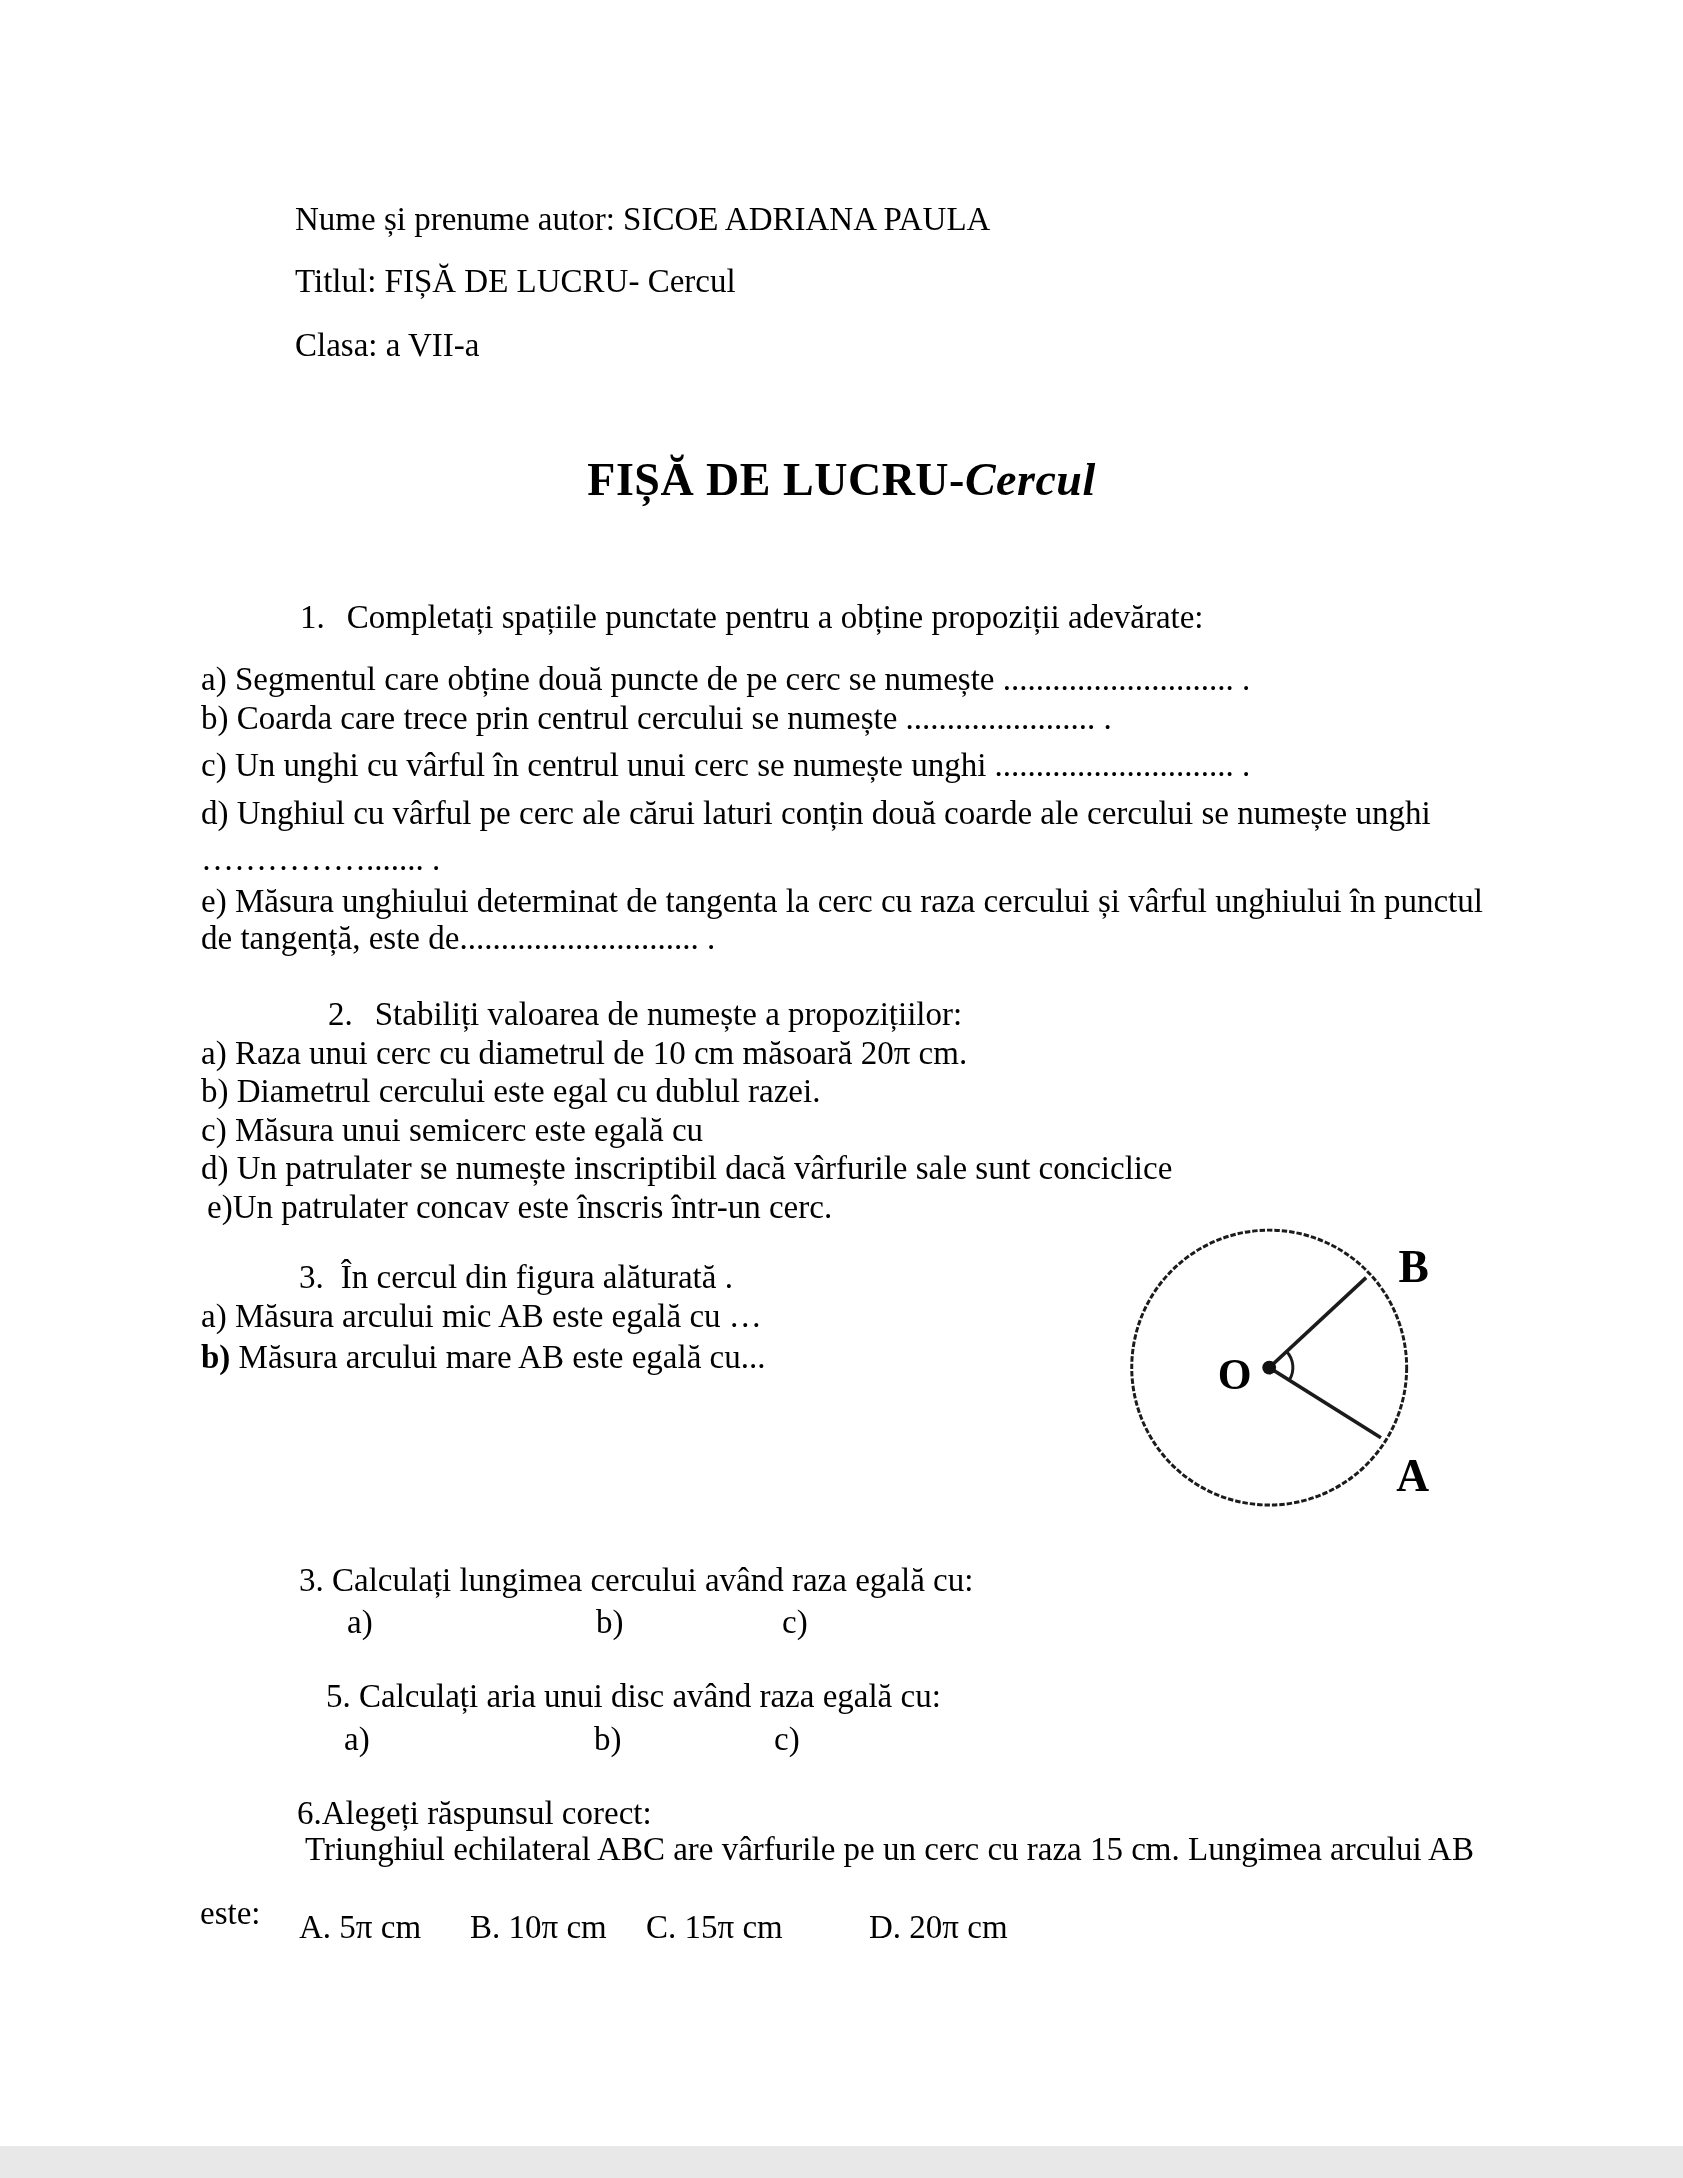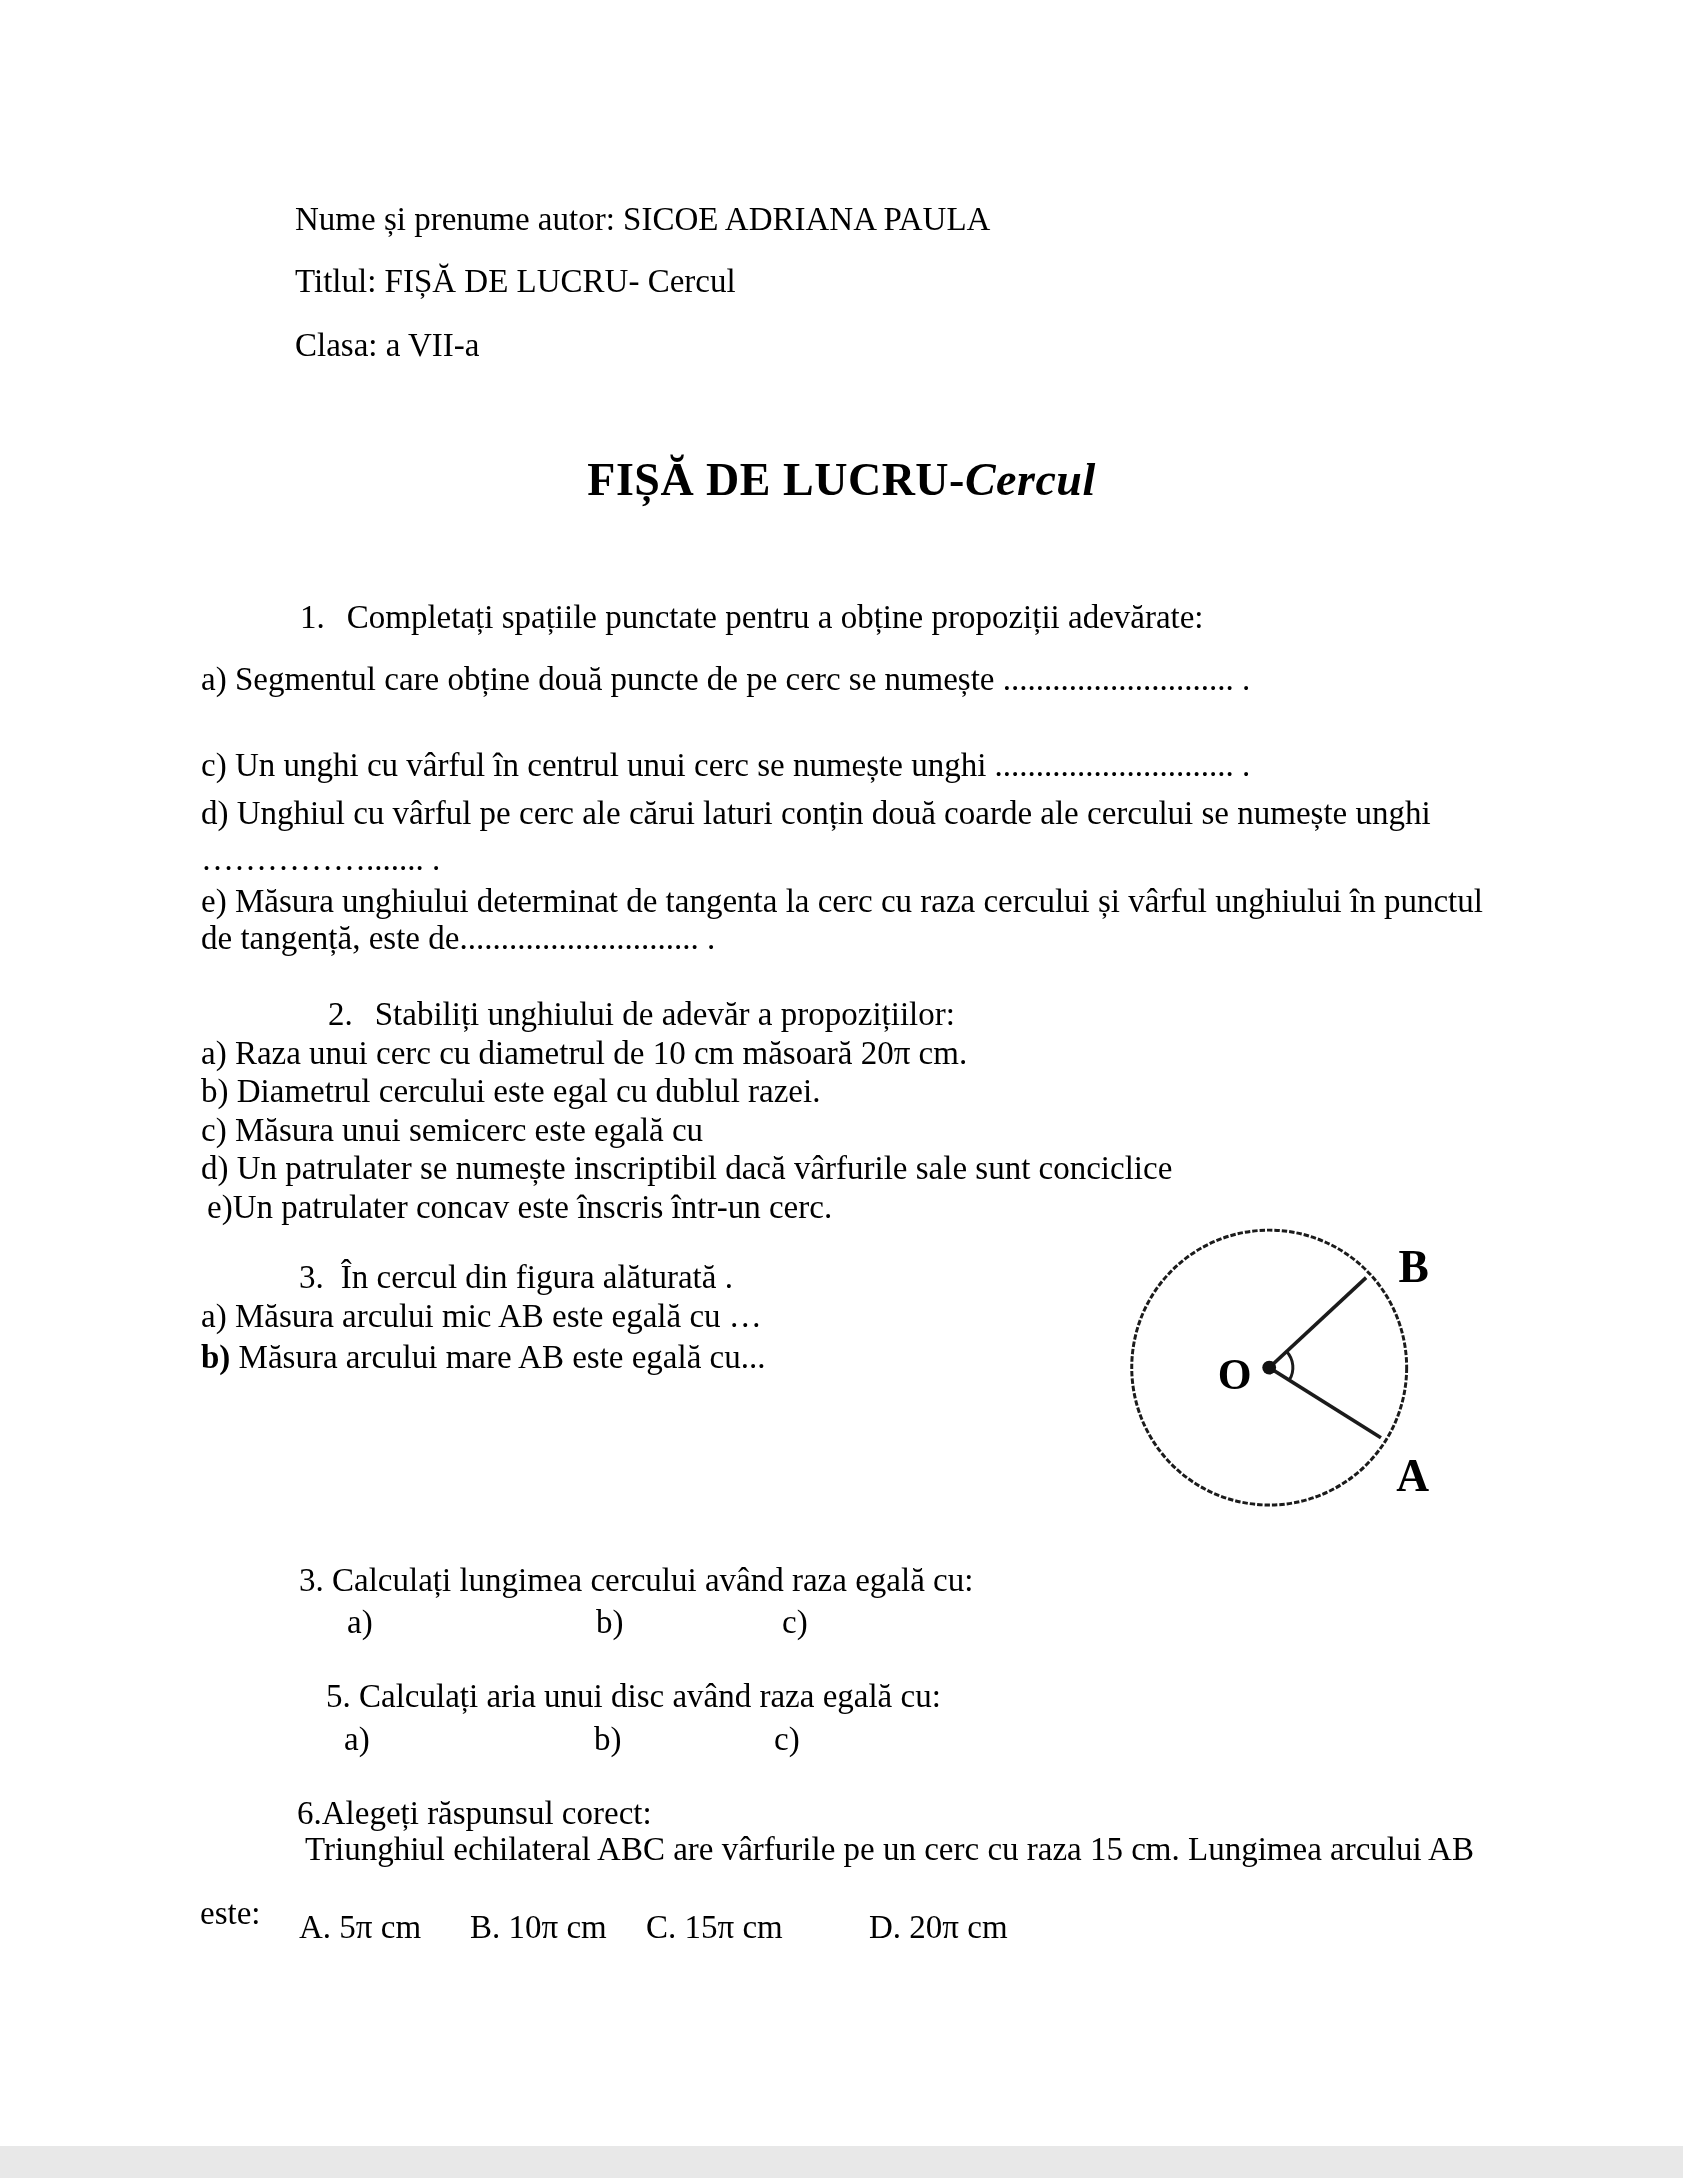--- a/index.html
+++ b/index.html
@@ -39,27 +39,28 @@
 <div id="page">
 
   <div class="line" style="left:295px;top:201px;">Nume și prenume autor: SICOE ADRIANA PAULA</div>
   <div class="line" style="left:295px;top:263px;">Titlul: FIȘĂ DE LUCRU- Cercul</div>
   <div class="line" style="left:295px;top:327px;">Clasa: a VII-a</div>
 
   <div class="title"><span>FIȘĂ DE LUCRU-</span><span class="it">Cercul</span></div>
 
   <div class="line" style="left:300px;top:599px;"><span class="num">1.</span><span class="gap"></span><span>Completați spațiile punctate pentru a obține propoziții adevărate:</span></div>
   <div class="line" style="left:201px;top:661px;">a) Segmentul care obține două puncte de pe cerc se numește ............................ .</div>
+  <div class="line" style="left:201px;top:700px;">b) Coarda care trece prin centrul cercului se numește ....................... .</div>
   <div class="line" style="left:201px;top:747px;">c) Un unghi cu vârful în centrul unui cerc se numește unghi ............................. .</div>
   <div class="line" style="left:201px;top:795px;">d) Unghiul cu vârful pe cerc ale cărui laturi conțin două coarde ale cercului se numește unghi</div>
   <div class="line" style="left:201px;top:841px;">……………....... .</div>
   <div class="line" style="left:201px;top:883px;">e) Măsura unghiului determinat de tangenta la cerc cu raza cercului și vârful unghiului în punctul</div>
   <div class="line" style="left:201px;top:920px;">de tangență, este de............................. .</div>
 
-  <div class="line" style="left:328px;top:996px;"><span class="num">2.</span><span class="gap"></span><span>Stabiliți unghiului de adevăr a propozițiilor:</span></div>
+  <div class="line" style="left:328px;top:996px;"><span class="num">2.</span><span class="gap"></span><span>Stabiliți valoarea de numește a propozițiilor:</span></div>
   <div class="line" style="left:201px;top:1035px;">a) Raza unui cerc cu diametrul de 10 cm măsoară 20π cm.</div>
   <div class="line" style="left:201px;top:1073px;">b) Diametrul cercului este egal cu dublul razei.</div>
   <div class="line" style="left:201px;top:1112px;">c) Măsura unui semicerc este egală cu</div>
   <div class="line" style="left:201px;top:1150px;">d) Un patrulater se numește inscriptibil dacă vârfurile sale sunt conciclice</div>
   <div class="line" style="left:207px;top:1189px;">e)Un patrulater concav este înscris într-un cerc.</div>
 
   <div class="line" style="left:299px;top:1259px;"><span class="num">3.</span><span class="gap" style="width:17px;"></span><span>În cercul din figura alăturată .</span></div>
   <div class="line" style="left:201px;top:1298px;">a) Măsura arcului mic AB este egală cu …</div>
   <div class="line" style="left:201px;top:1339px;"><span class="boldmark">b)</span><span> Măsura arcului mare AB este egală cu...</span></div>
 

